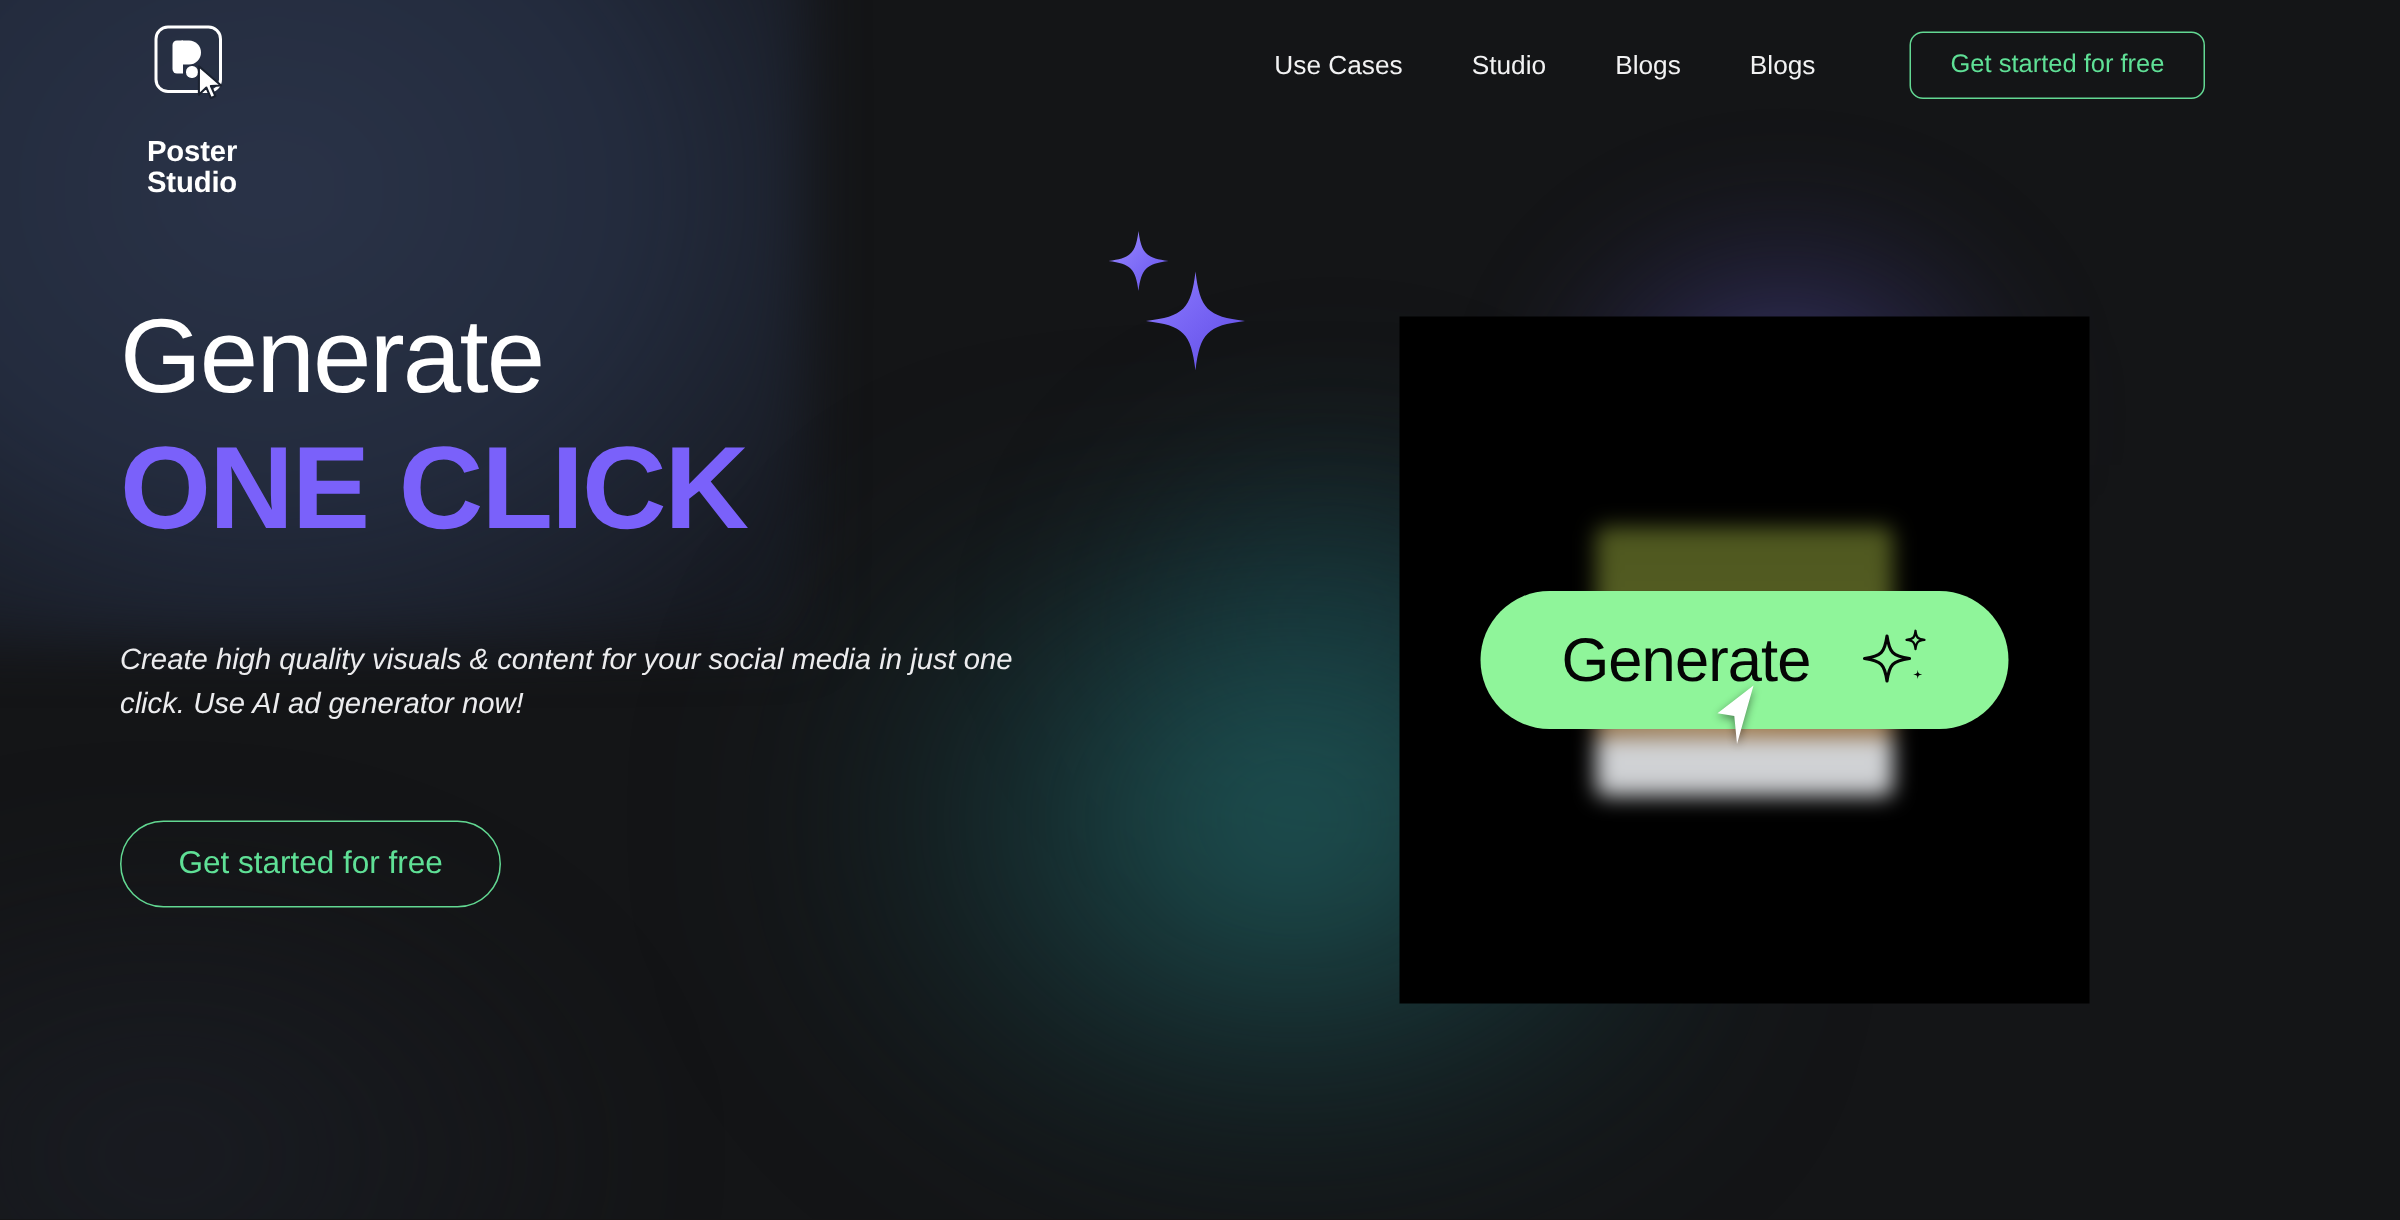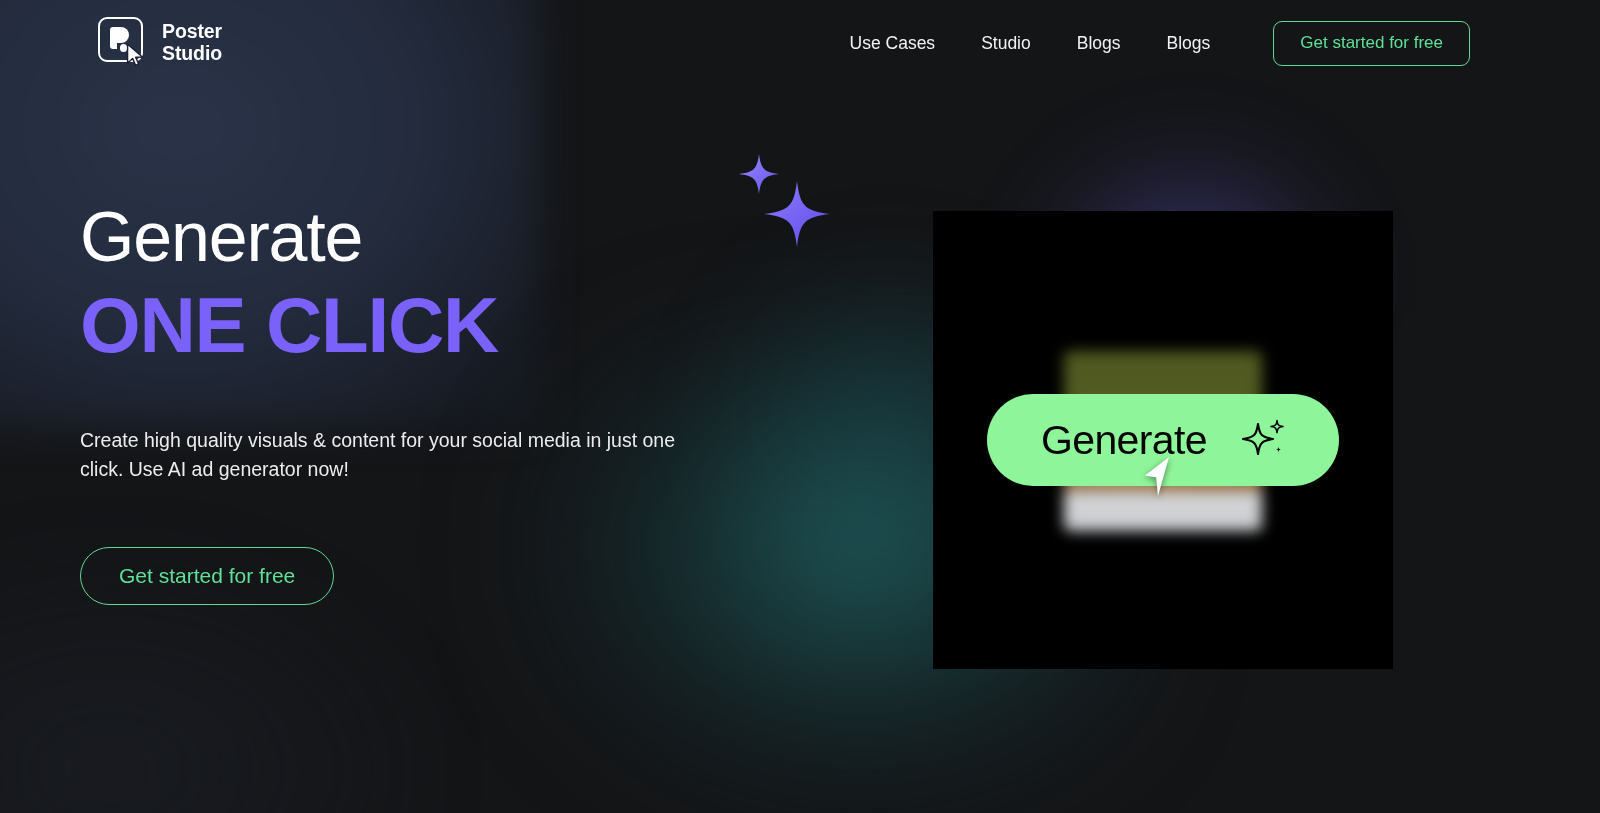--- a/index.html
+++ b/index.html
@@ -47,22 +47,23 @@
 
   
   .header {
     position:absolute; left:0; top:0;
     width:1600px; height:86px;
     display:flex; align-items:center;
     z-index:30;
   }
   .brand {
     position:absolute; left:98px; top:17px;
-    display:flex; align-items:center; gap:13px;
+    display:flex; align-items:center; gap:23px;
     cursor:pointer;
+    flex-direction:column;
   }
   .logo-mark { position:relative; width:51px; height:51px; }
   .logo-box {
     position:absolute; left:0; top:0; width:45px; height:45px;
     border:2.2px solid #ffffff; border-radius:9px;
   }
   .logo-p { position:absolute; left:12px; top:10px; width:22px; height:26px; }
   .logo-p-stem {
     position:absolute; left:0; top:0; width:7px; height:22px;
     background:#ffffff; border-radius:3px 0 0 3px;
@@ -108,21 +109,21 @@
   .hero-left { position:absolute; left:80px; top:197px; width:700px; z-index:20; }
   .headline { color:#ffffff; font-weight:400; font-size:70px; line-height:1.17; letter-spacing:-1.2px; }
   .headline .line { display:block; }
   .headline .accent {
     display:block; color:#7a61fa; font-weight:700;
     font-size:78px; letter-spacing:-1.2px; line-height:1.14;
     margin-top:2px;
   }
   .subtext {
     margin-top:56px; width:625px;
-    color:#ececee; font-size:19.5px; line-height:1.52; font-weight:400;
+    color:#ececee; font-size:19.5px; line-height:1.52; font-weight:400;font-style:italic;
   }
   .hero-cta {
     margin-top:62px;
     display:inline-block;
     border:1px solid #62d892;
     color:#5fe096;
     background:transparent;
     font-size:21px; font-weight:400;
     padding:16px 38px;
     border-radius:999px;

